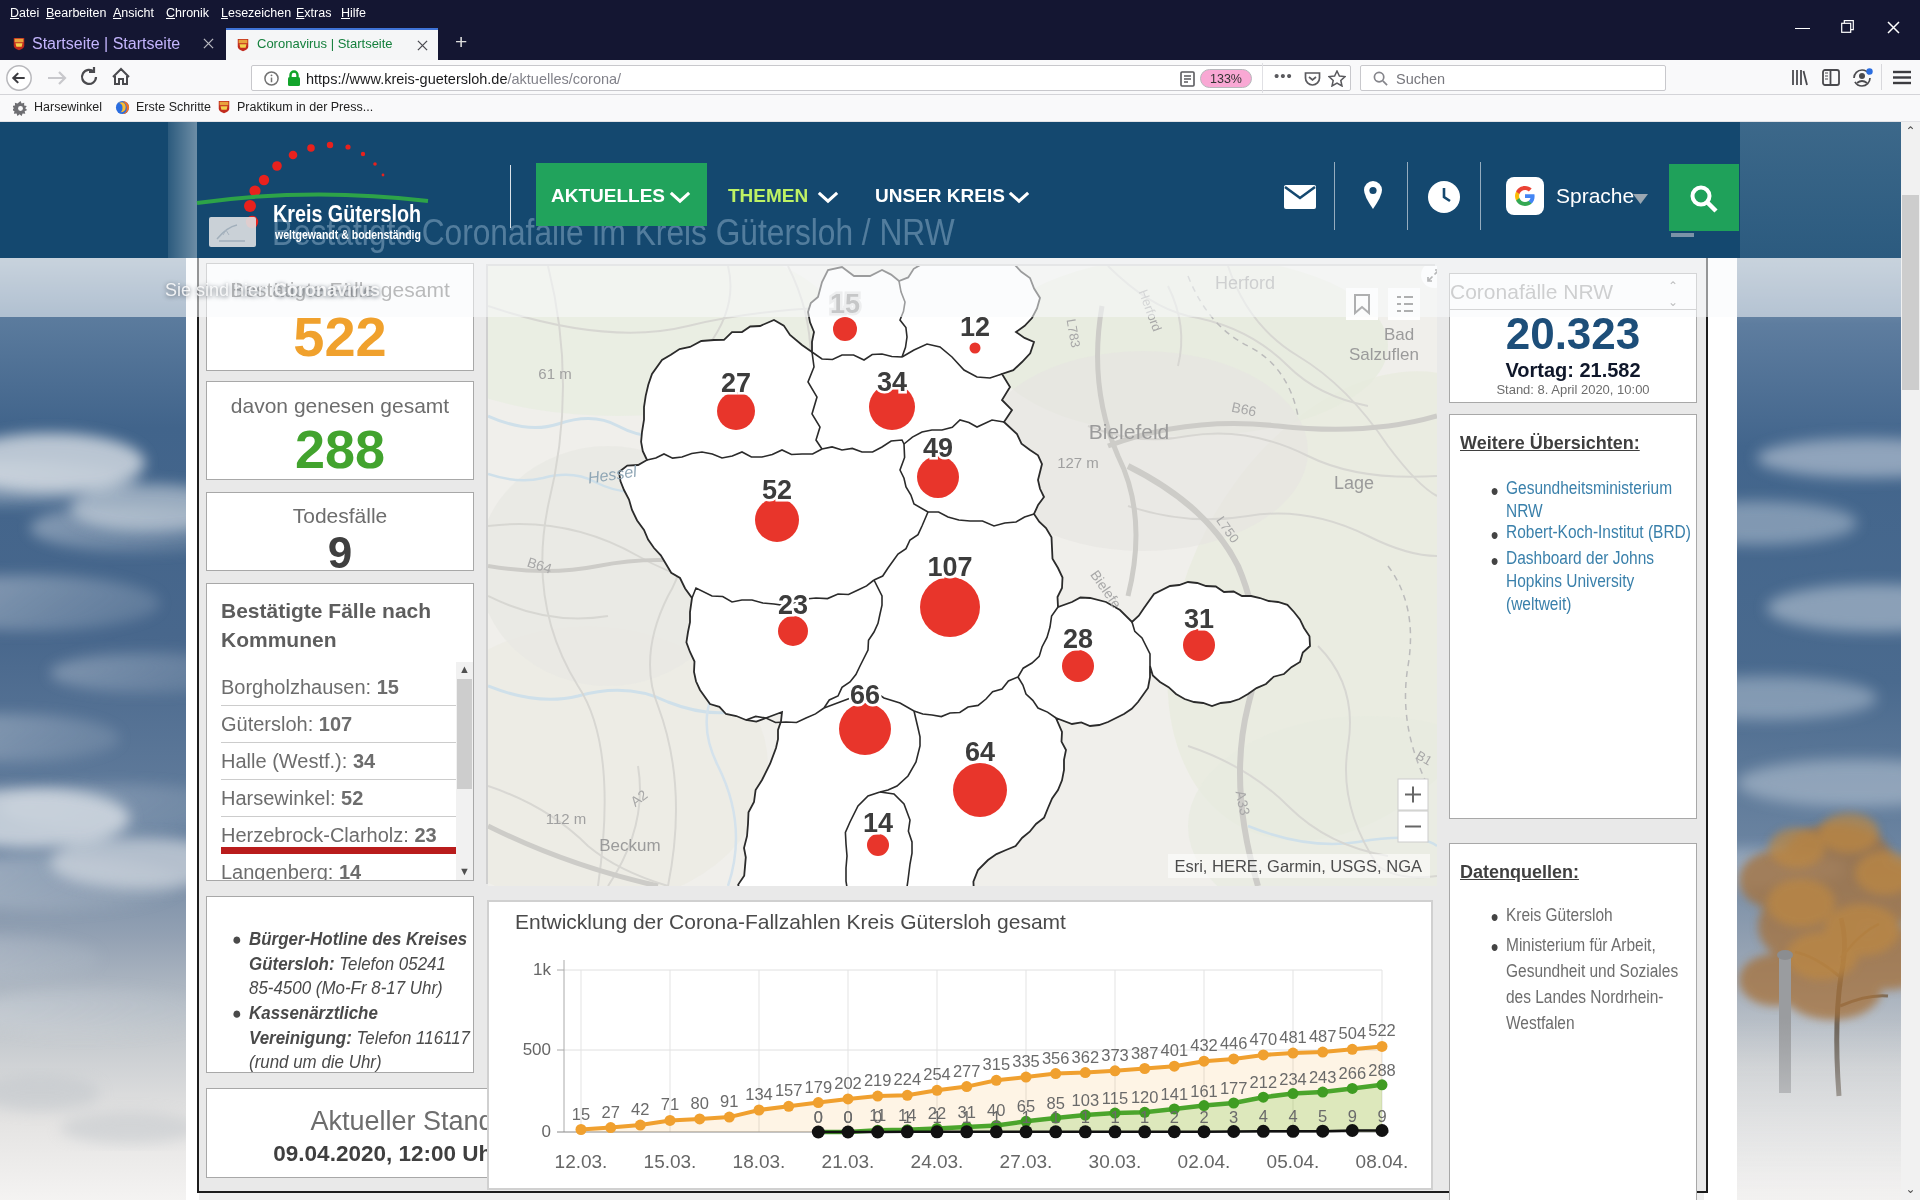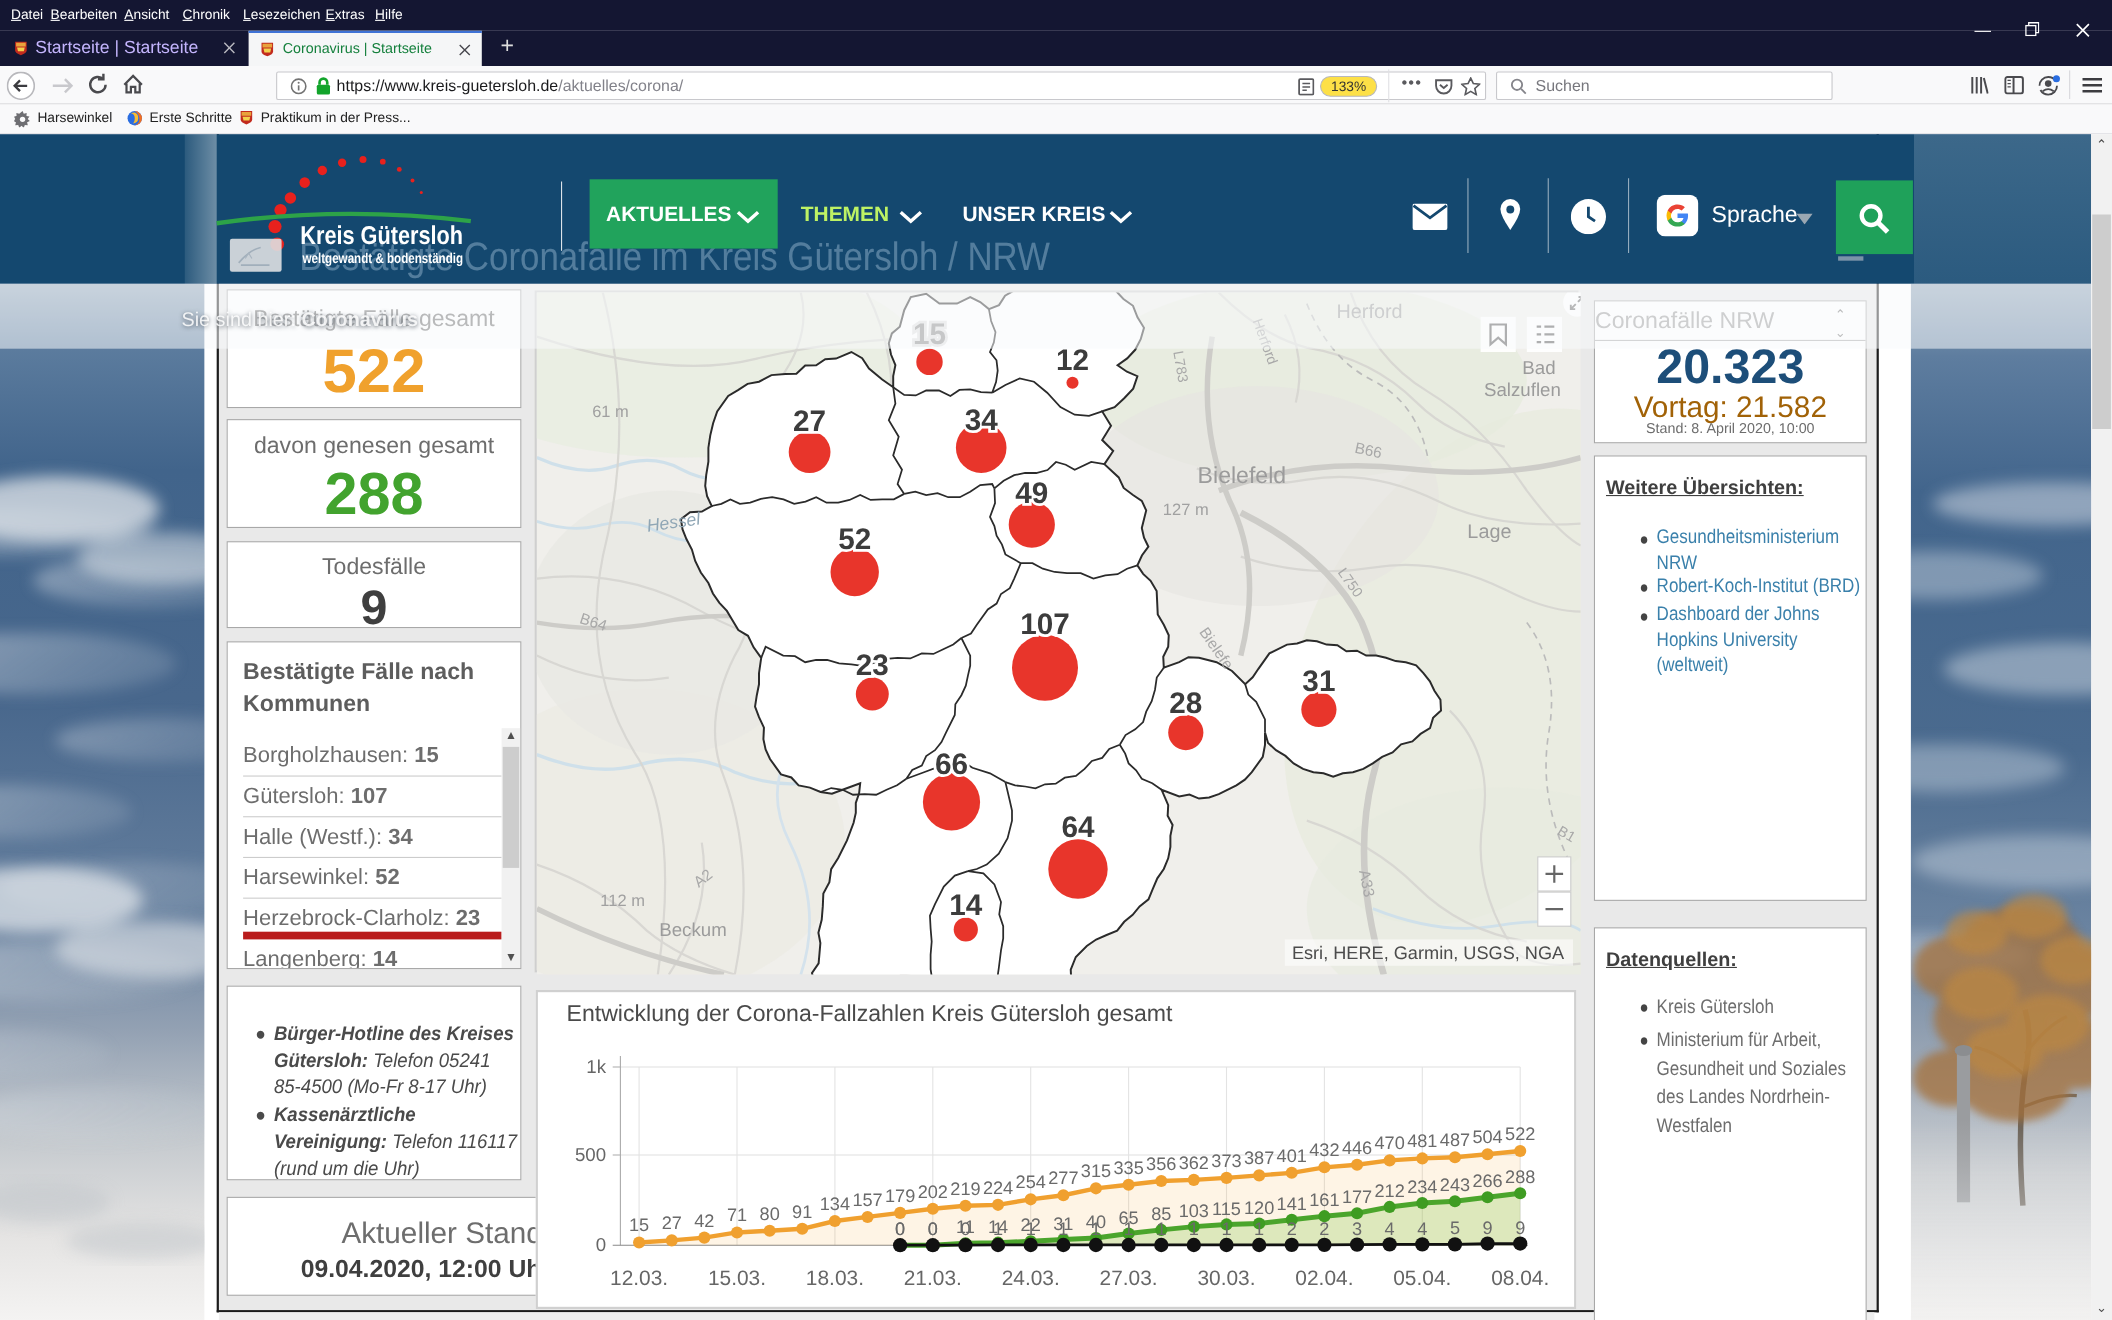--- a/index.html
+++ b/index.html
@@ -96,21 +96,21 @@
         </svg>
     <svg class="abs" style="left:34px;top:4px" width="16" height="17" viewBox="0 0 16 17">
           <rect x="2" y="7" width="12" height="9" rx="1.5" fill="#12a42b"></rect>
           <path d="M4.5,7 v-2 a3.5,3.5 0 0 1 7,0 v2" fill="none" stroke="#12a42b" stroke-width="2.4"></path>
         </svg>
     <span class="abs" style="left:54px;top:5px;font-size:14.5px;color:#1b1b1d">https://www.kreis-guetersloh.de<span style="color:#82828a">/aktuelles/corona/</span></span>
     <svg class="abs" style="left:928px;top:5px" width="15" height="16" viewBox="0 0 15 16">
           <rect x="1" y="1" width="13" height="14" rx="1" fill="none" stroke="#5a5a5e" stroke-width="1.6"></rect>
           <path d="M4,5 h7 M4,8 h7 M4,11 h4" stroke="#5a5a5e" stroke-width="1.4"></path>
         </svg>
-    <span class="abs" style="left:948px;top:3px;width:52px;height:19px;border:1px solid #b8b8bc;border-radius:10px;background:#fde047;font-size:12.5px;color:#333;text-align:center;line-height:18px">133%</span>
+    <span class="abs" style="left:948px;top:3px;width:52px;height:19px;border:1px solid #b8b8bc;border-radius:10px;background:#f9a8d4;font-size:12.5px;color:#333;text-align:center;line-height:18px">133%</span>
     <span class="abs" style="left:1010px;top:-3px;height:30px;border-left:1px solid #e0e0e4"></span>
     <span class="abs" style="left:1022px;top:1px;color:#5a5a5e;font-size:15px;letter-spacing:1px">•••</span>
     <svg class="abs" style="left:1052px;top:4px" width="17" height="17" viewBox="0 0 17 17">
           <path d="M1.5,3 h14 v5 a7,7 0 0 1 -14,0 z" fill="none" stroke="#5a5a5e" stroke-width="1.7"></path>
           <path d="M5,7 l3.5,3 3.5,-3" fill="none" stroke="#5a5a5e" stroke-width="1.7"></path>
         </svg>
     <svg class="abs" style="left:1076px;top:4px" width="18" height="17" viewBox="0 0 18 17">
           <path d="M9,1 l2.4,5 5.6,.6 -4.2,3.8 1.2,5.6 -5,-2.9 -5,2.9 1.2,-5.6 -4.2,-3.8 5.6,-.6z" fill="none" stroke="#5a5a5e" stroke-width="1.5"></path>
         </svg>
   </div>
@@ -712,21 +712,21 @@
 <text x="893.0" y="219.5" font-size="16.5" fill="#6a6a6a" text-anchor="middle">9</text>
 </svg>
 </div>
 
 <div class="whitebox" style="left:1449px;top:151px;width:248px;height:130px">
  <div style="border-bottom:1px solid #a8a8a8;height:36px;color:#9b9b9b;font-size:21px;text-align:left;line-height:36px;position:relative">Coronafälle NRW
    <span style="position:absolute;right:18px;top:-6px;color:#777;font-size:12px">⌃</span>
    <span style="position:absolute;right:18px;top:10px;color:#777;font-size:12px">⌄</span>
  </div>
  <div style="text-align:center;font-size:44px;font-weight:bold;color:#1d4e79;margin-top:0;line-height:48px">20.323</div>
- <div style="text-align:center;font-size:27px;font-weight:normal;color:#a16207;line-height:24px">Vortag: 21.582</div>
+ <div style="text-align:center;font-size:20px;font-weight:bold;color:#0f172a;line-height:24px">Vortag: 21.582</div>
  <div style="text-align:center;font-size:13px;color:#6d6d6d;margin-top:0">Stand: 8. April 2020, 10:00</div>
 </div>
 <div class="whitebox" style="left:1449px;top:292px;width:248px;height:405px;font-size:18px">
  <div style="margin:18px 0 0 10px;color:#3f3f3f;font-weight:bold;text-decoration:underline">Weitere Übersichten:</div>
  <div class="abs link sqz" style="left:56px;top:62px;line-height:23px"><span class="abs" style="left:-18px;top:2px;color:#444;font-size:16px">●</span>Gesundheitsministerium<br>NRW</div>
  <div class="abs link sqz" style="left:56px;top:106px;line-height:23px"><span class="abs" style="left:-18px;top:2px;color:#444;font-size:16px">●</span>Robert-Koch-Institut (BRD)</div>
  <div class="abs link sqz" style="left:56px;top:132px;line-height:23px"><span class="abs" style="left:-18px;top:2px;color:#444;font-size:16px">●</span>Dashboard der Johns<br>Hopkins University<br>(weltweit)</div>
 </div>
 <div class="whitebox" style="left:1449px;top:721px;width:248px;height:461px;font-size:18px">
  <div style="margin:18px 0 0 10px;color:#3f3f3f;font-weight:bold;text-decoration:underline">Datenquellen:</div>

